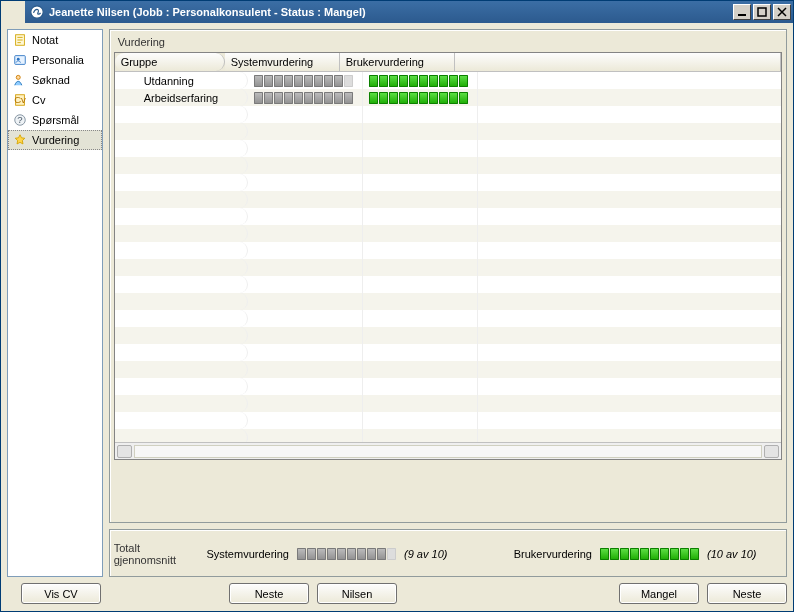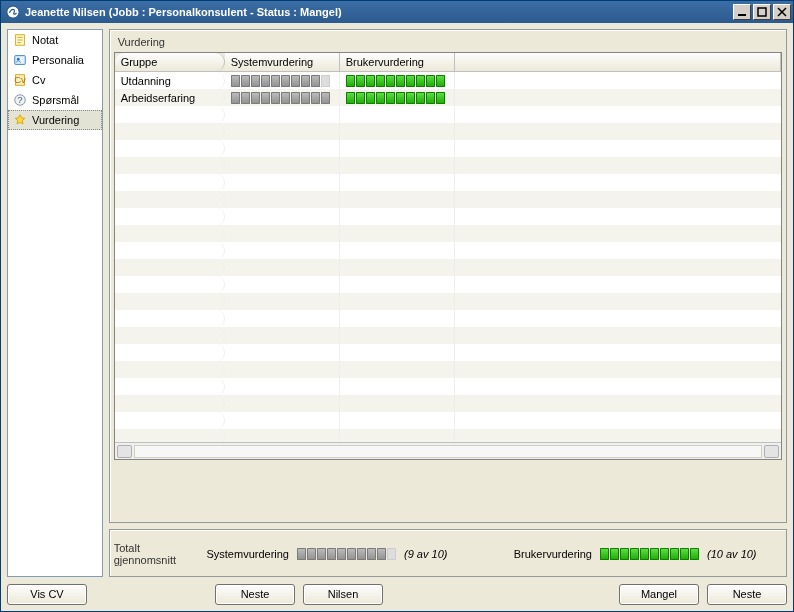--- a/index.html
+++ b/index.html
@@ -10,20 +10,21 @@
   background: #ece9d8;
   border: 1px solid #003c74;
   display: flex; flex-direction: column;
 }
 .titlebar {
   height: 22px;
   background: linear-gradient(#3b6ea5, #2c5a8e);
   color: #fff; font-weight: bold;
   display: flex; align-items: center;
   padding: 0 2px 0 4px;
+  margin-left: 24px;
 }
 .title-icon { width: 16px; height: 16px; display: inline-flex; align-items: center; justify-content: center; margin-right: 4px; }
 .title-icon svg { width: 14px; height: 14px; }
 .titlebar-text { flex: 1; }
 .win-controls { display: flex; gap: 2px; }
 .win-btn {
   width: 18px; height: 16px;
   background: #d4d0c8;
   border: 1px solid #fff;
   border-right-color: #404040; border-bottom-color: #404040;
@@ -80,21 +81,21 @@
   background: linear-gradient(#fdfdfd, #ece9d8);
 }
 .col1 { width: 110px; border-radius: 9px; }
 .col2 { width: 115px; }
 .col3 { width: 115px; }
 .colrest { flex: 1; }
 .grid-body { flex: 1; overflow: hidden; position: relative; }
 .row { display: flex; height: 17px; align-items: center; }
 .row.stripe { background: #f5f4ec; }
 .cell { padding: 0 6px; height: 100%; display: flex; align-items: center; }
-.cell.col1 { border-right: 1px solid #eee; }
+.cell.col1 { border-right: 1px solid #eee; margin-left: 23px; }
 .cell.col2 { border-right: 1px solid #eee; }
 .cell.col3 { border-right: 1px solid #eee; }
 
 .rating { display: flex; gap: 1px; }
 .seg { width: 9px; height: 12px; border-radius: 1px; }
 .seg.grey-on { background: linear-gradient(#bfbfbf, #8f8f8f); box-shadow: inset 0 0 0 1px #7a7a7a; }
 .seg.grey-off { background: #ddd; box-shadow: inset 0 0 0 1px #ccc; }
 .seg.green-on { background: linear-gradient(#62e24a, #1aaa00); box-shadow: inset 0 0 0 1px #0c7f00; }
 
 .hscroll {
@@ -111,22 +112,22 @@
   padding: 8px 0 6px 0;
   display: flex; flex-direction: row; align-items: center; gap: 8px;
 }
 .tot-title { color: #333; }
 .tot-row { display: flex; align-items: center; gap: 8px; }
 .tot-label { width: 105px; text-align: right; }
 .tot-val { width: 75px; text-align: left; font-style: italic; }
 
 .button-bar {
   height: 28px;
-  display: flex; align-items: center;
-  padding: 0 6px 6px 6px; gap: 8px;
+  display: flex; align-items: flex-start;
+  padding: 0 6px 6px 20px; gap: 8px;
 }
 .spacer { flex: 1; }
 .btn {
   min-width: 80px; height: 21px;
   background: linear-gradient(#fdfdfd, #ece9d8);
   border: 1px solid #707070;
   border-radius: 3px;
   text-align: center;
   padding: 0 14px;
   cursor: pointer;
@@ -184,20 +185,29 @@
               <rect x="2" y="3" width="12" height="10" rx="1" fill="#e6f2ff" stroke="#2a72c2"></rect>
               <circle cx="6" cy="7" r="1.6" fill="#2a72c2"></circle>
               <path d="M3.5 11c.5-1.5 1.5-2 2.5-2s2 .5 2.5 2" fill="none" stroke="#2a72c2" stroke-width="1"></path>
             </svg>
           </span>
         <span>Personalia</span>
       </div>
       <div class="side-item">
         <span class="s-icon">
             <svg viewBox="0 0 16 16">
+              <circle cx="6" cy="5" r="2.3" fill="#ffd9a0" stroke="#cc7a00"></circle>
+              <path d="M2 14c1-3 2.5-4.5 4-4.5s3 1.5 4 4.5" fill="#8fccff" stroke="#1a6db3"></path>
+            </svg>
+          </span>
+        <span>Søknad</span>
+      </div>
+      <div class="side-item">
+        <span class="s-icon">
+            <svg viewBox="0 0 16 16">
               <rect x="3" y="2" width="10" height="12" fill="#fff2c2" stroke="#d19b00"></rect>
               <text x="8" y="11" text-anchor="middle" font-size="7" fill="#b37400" font-family="Arial">Cv</text>
             </svg>
           </span>
         <span>Cv</span>
       </div>
       <div class="side-item">
         <span class="s-icon">
             <svg viewBox="0 0 16 16">
               <circle cx="8" cy="8" r="6" fill="#eef2f5" stroke="#7a8a99"></circle>

